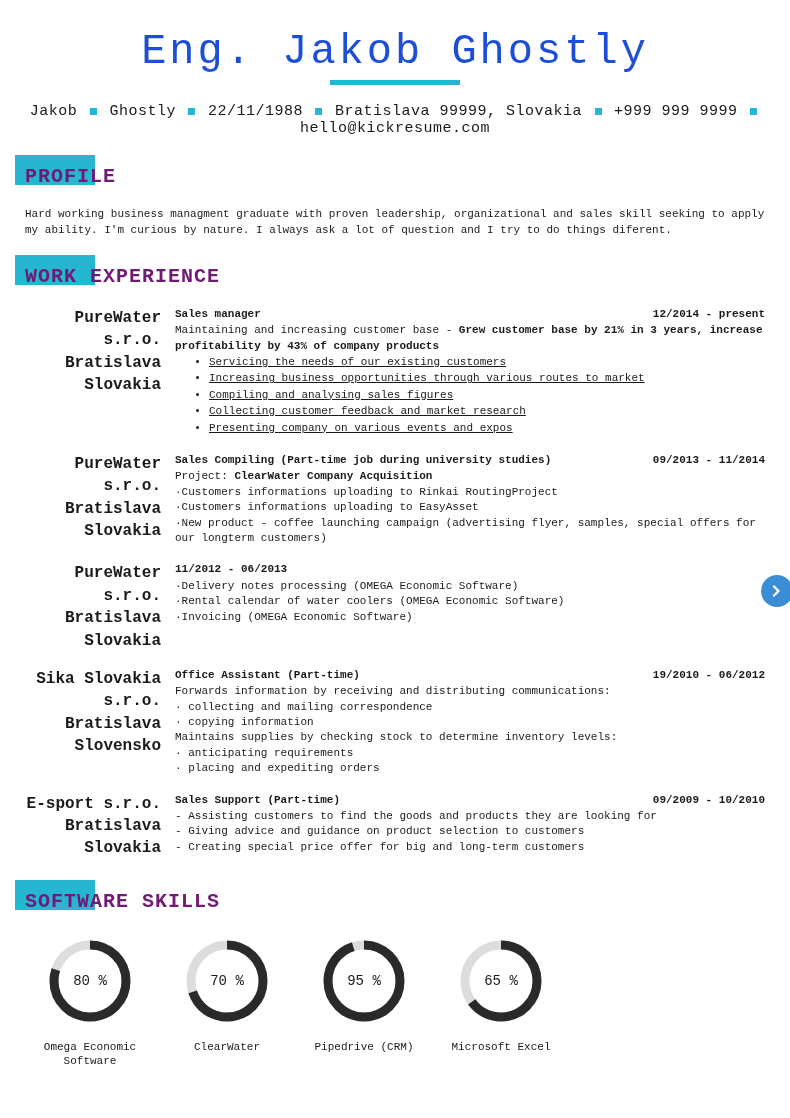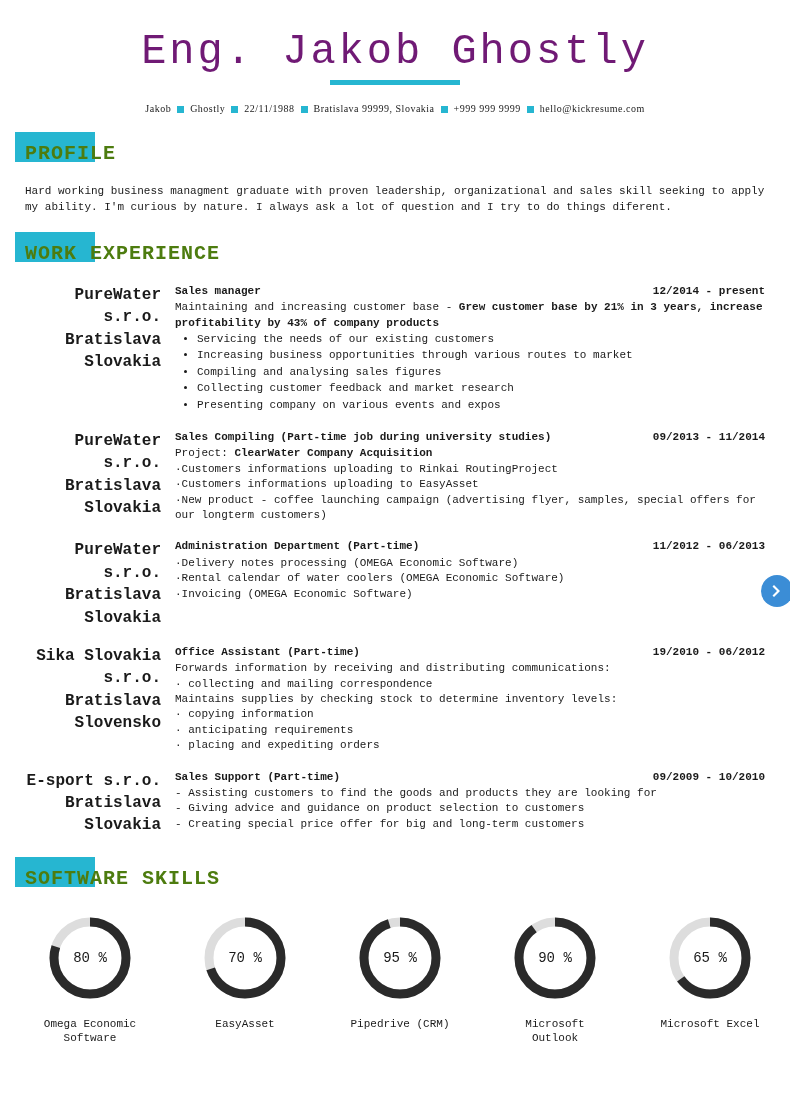--- a/index.html
+++ b/index.html
@@ -10,50 +10,49 @@
     width: 790px;
     margin: 0 auto;
     padding: 20px 25px 40px;
     font-size: 11px;
     position: relative;
   }
   .name {
     text-align: center;
     font-size: 42px;
     font-weight: 300;
-    color: #701a75;
+    color: #1d4ed8;
     letter-spacing: 3px;
     margin-top: 8px;
   }
   .name-underline {
     width: 130px;
     height: 5px;
     background: #26b6d1;
     margin: 4px auto 18px;
   }
   .contacts {
     text-align: center;
-    font-size: 10px;
+    font-size: 15px;
     letter-spacing: 0.5px;
     margin-bottom: 24px;
-    font-family: Liberation Serif, serif;
   }
   .contacts .sep {
     display: inline-block;
     width: 7px;
     height: 7px;
     background: #26b6d1;
     margin: 0 3px;
     vertical-align: middle;
   }
   .section-title {
     position: relative;
     font-size: 20px;
     font-weight: 700;
-    color: #4d7c0f;
+    color: #701a75;
     letter-spacing: 1px;
     margin: 10px 0 14px;
     height: 32px;
     line-height: 32px;
     font-family: "Courier New", monospace;
   }
   .section-title .accent {
     position: absolute;
     left: -10px;
     top: -6px;
@@ -93,25 +92,25 @@
   .job-header {
     display: flex;
     justify-content: space-between;
     font-weight: 700;
     margin-bottom: 1px;
   }
   .job-right ul {
     list-style: disc;
     padding-left: 22px;
   }
-  .job-right ul li { margin: 1px 0; }
+  .job-right ul li { margin: 1px 12px; text-decoration: underline; }
   .bold { font-weight: 700; }
   .skills-row {
     display: flex;
-    gap: 45px;
+    gap: 27px;
     padding-left: 10px;
     margin-top: 20px;
   }
   .skill {
     width: 110px;
     text-align: center;
   }
   .ring {
     position: relative;
     width: 86px;
@@ -217,43 +216,42 @@
       </div>
     </div>
     <div class="job">
       <div class="job-left">
         <div>PureWater s.r.o.</div>
         <div>Bratislava</div>
         <div>Slovakia</div>
       </div>
       <div class="job-right">
         <div class="job-header">
-          <span>Administration Department (Part-time)</span>
           <span>11/2012 - 06/2013</span>
         </div>
         <div>·Delivery notes processing (OMEGA Economic Software)</div>
         <div>·Rental calendar of water coolers (OMEGA Economic Software)</div>
         <div>·Invoicing (OMEGA Economic Software)</div>
       </div>
     </div>
     <div class="job">
       <div class="job-left">
         <div>Sika Slovakia s.r.o.</div>
         <div>Bratislava</div>
         <div>Slovensko</div>
       </div>
       <div class="job-right">
         <div class="job-header">
           <span>Office Assistant (Part-time)</span>
           <span>19/2010 - 06/2012</span>
         </div>
         <div>Forwards information by receiving and distributing communications:</div>
         <div>· collecting and mailing correspondence</div>
+        <div>· copying information</div>
         <div>Maintains supplies by checking stock to determine inventory levels:</div>
-        <div>· copying information</div>
         <div>· anticipating requirements</div>
         <div>· placing and expediting orders</div>
       </div>
     </div>
     <div class="job">
       <div class="job-left">
         <div>E-sport s.r.o.</div>
         <div>Bratislava</div>
         <div>Slovakia</div>
       </div>
@@ -280,39 +278,32 @@
           <circle cx="43" cy="43" r="36" fill="none" stroke="#ddd" stroke-width="9"></circle>
           <circle cx="43" cy="43" r="36" fill="none" stroke="#2a2a2a" stroke-width="9" stroke-dasharray="180.95573684677208 226.1946710584651"></circle>
         </svg><div class="pct">80 %</div></div>
       <div class="skill-label">Omega Economic Software</div>
     </div>
     <div class="skill">
       <div class="ring"><svg width="86" height="86">
           <circle cx="43" cy="43" r="36" fill="none" stroke="#ddd" stroke-width="9"></circle>
           <circle cx="43" cy="43" r="36" fill="none" stroke="#2a2a2a" stroke-width="9" stroke-dasharray="158.33626974092556 226.1946710584651"></circle>
         </svg><div class="pct">70 %</div></div>
-      <div class="skill-label">EasyAsset</div>
+      <div class="skill-label">ClearWater</div>
     </div>
     <div class="skill">
       <div class="ring"><svg width="86" height="86">
           <circle cx="43" cy="43" r="36" fill="none" stroke="#ddd" stroke-width="9"></circle>
           <circle cx="43" cy="43" r="36" fill="none" stroke="#2a2a2a" stroke-width="9" stroke-dasharray="214.88493750554184 226.1946710584651"></circle>
         </svg><div class="pct">95 %</div></div>
       <div class="skill-label">Pipedrive (CRM)</div>
     </div>
     <div class="skill">
       <div class="ring"><svg width="86" height="86">
           <circle cx="43" cy="43" r="36" fill="none" stroke="#ddd" stroke-width="9"></circle>
-          <circle cx="43" cy="43" r="36" fill="none" stroke="#2a2a2a" stroke-width="9" stroke-dasharray="203.5752039526186 226.1946710584651"></circle>
-        </svg><div class="pct">90 %</div></div>
-      <div class="skill-label">Microsoft Outlook</div>
-    </div>
-    <div class="skill">
-      <div class="ring"><svg width="86" height="86">
-          <circle cx="43" cy="43" r="36" fill="none" stroke="#ddd" stroke-width="9"></circle>
           <circle cx="43" cy="43" r="36" fill="none" stroke="#2a2a2a" stroke-width="9" stroke-dasharray="147.02653618800232 226.1946710584651"></circle>
         </svg><div class="pct">65 %</div></div>
       <div class="skill-label">Microsoft Excel</div>
     </div>
   </div>
 
 <div class="next-arrow">
   <svg width="16" height="16" viewBox="0 0 16 16">
     <path d="M5 2 l6 6 -6 6 -1.5-1.5 L8 8 3.5 3.5z"></path>
   </svg>

